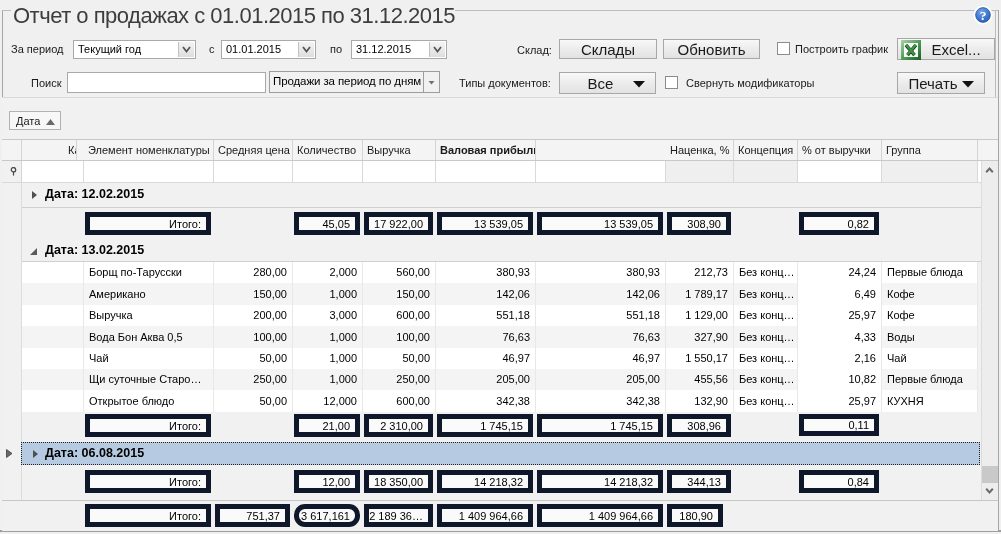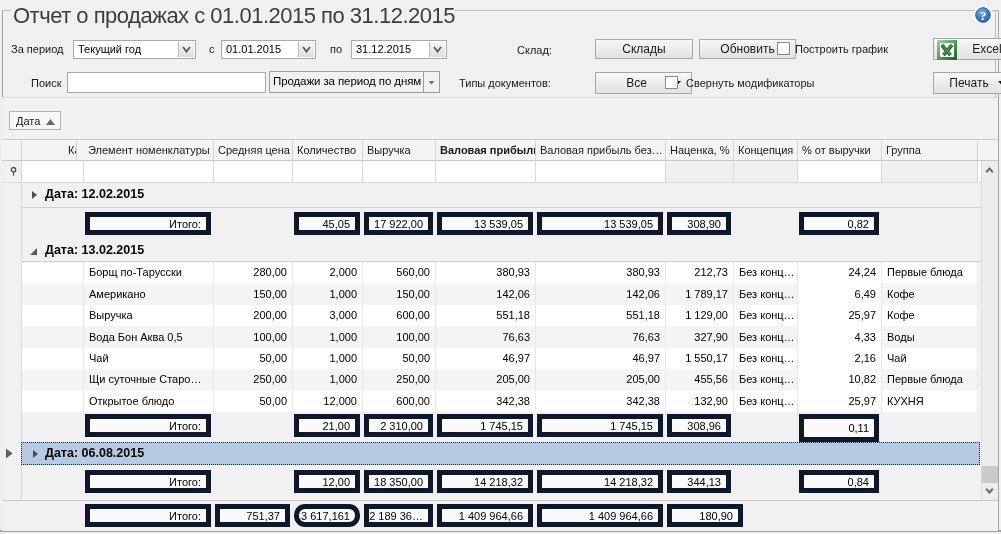--- a/index.html
+++ b/index.html
@@ -1,21 +1,21 @@
 <!DOCTYPE html>
 <html><head><meta charset="utf-8"><style>
 html,body{margin:0;padding:0;}
 body{width:1001px;height:534px;overflow:hidden;background:#f0f0f0;
   font-family:"Liberation Sans",sans-serif;}
 .abs{position:absolute;}
 #wrap{position:relative;width:1001px;height:534px;font-size:11px;color:#000;}
 .lbl{font-size:11px;color:#1a1a1a;white-space:nowrap;}
 .btn{background:linear-gradient(#f8f8f8,#ededed 45%,#e2e2e2);border:1px solid #a7a7a7;
   box-sizing:border-box;display:flex;align-items:center;justify-content:center;
-  font-size:12px;color:#1a1a1a;margin-left:36px;}
+  font-size:15px;color:#1a1a1a;}
 .field{background:#fff;border:1px solid #a9a9a9;box-sizing:border-box;}
 .cbx{width:13px;height:13px;background:#fff;border:1px solid #8b8b8b;box-sizing:border-box;}
 .hdrcell{position:absolute;top:0;bottom:0;border-right:1px solid #d4d4d4;box-sizing:border-box;
   font-size:11px;color:#1a1a1a;padding:4px 0 0 4px;white-space:nowrap;overflow:hidden;}
 .box{position:absolute;background:#fafafa;border:5px solid #0f172a;box-sizing:border-box;
   font-size:11px;display:flex;align-items:center;justify-content:flex-end;
   padding-right:5px;white-space:nowrap;overflow:hidden;}
 .cell{position:absolute;top:0;height:100%;box-sizing:border-box;border-right:1px solid #e8e8e8;
   font-size:11px;padding:0 5px;white-space:nowrap;overflow:hidden;}
 .num{text-align:right;}
@@ -112,21 +112,20 @@
     </div>
 <div class="abs" style="left:2px;top:139px;width:996px;height:22px;background:#f4f4f4;border-top:1px solid #c8c8c8;border-bottom:1px solid #c8c8c8;box-sizing:border-box;"></div>
 <div class="abs" style="left:2px;top:140px;width:996px;height:20px;">
 <div class="hdrcell" style="left:0px;width:20px;"></div>
 <div class="hdrcell" style="left:21px;width:54px;padding-left:45px;">Категория</div>
 <div class="hdrcell" style="left:82px;width:130px;">Элемент номенклатуры</div>
 <div class="hdrcell" style="left:212px;width:79px;">Средняя цена</div>
 <div class="hdrcell" style="left:291px;width:70px;">Количество</div>
 <div class="hdrcell" style="left:361px;width:73px;">Выручка</div>
 <div class="hdrcell" style="left:434px;width:100px;font-weight:bold;">Валовая прибыль</div>
-<div class="hdrcell" style="left:534px;width:130px;">Валовая прибыль без…</div>
 <div class="hdrcell" style="left:664px;width:68px;">Наценка, %</div>
 <div class="hdrcell" style="left:732px;width:64px;">Концепция</div>
 <div class="hdrcell" style="left:796px;width:84px;">% от выручки</div>
 <div class="hdrcell" style="left:880px;width:96px;">Группа</div>
 </div>
 <div class="abs" style="left:2px;top:161px;width:979px;height:21px;background:#fff;"></div>
 <div class="abs" style="left:2px;top:161px;width:20px;height:21px;background:#f1f1f1;border-right:1px solid #d4d4d4;box-sizing:border-box;"></div>
 <svg class="abs" style="left:10px;top:167px;" width="7" height="9" viewBox="0 0 7 9">
 <circle cx="3.5" cy="2.7" r="2.2" fill="none" stroke="#4a4a4a" stroke-width="1.3"></circle>
 <rect x="2.9" y="5" width="1.2" height="3.6" fill="#4a4a4a"></rect>
@@ -260,21 +259,21 @@
 <div class="cell" style="left:712px;width:64px;line-height:22px;">Без конц…</div>
 <div class="cell num" style="left:776px;width:84px;line-height:22px;background:#ffffff;">25,97</div>
 <div class="cell" style="left:860px;width:96px;line-height:22px;">КУХНЯ</div>
 </div>
 <div class="box" style="left:85px;top:414px;width:126px;height:23px;">Итого:</div>
 <div class="box" style="left:294px;top:414px;width:66px;height:23px;">21,00</div>
 <div class="box" style="left:364px;top:414px;width:69px;height:23px;">2 310,00</div>
 <div class="box" style="left:437px;top:414px;width:96px;height:23px;">1 745,15</div>
 <div class="box" style="left:537px;top:414px;width:126px;height:23px;">1 745,15</div>
 <div class="box" style="left:667px;top:414px;width:64px;height:23px;">308,96</div>
-<div class="box" style="left:799px;top:414px;width:80px;height:28px;">0,11</div>
+<div class="box" style="left:799px;top:414px;width:80px;height:22px;">0,11</div>
 <div class="abs" style="left:21px;top:442px;width:959px;height:23px;background:#b6cae2;border:1px dotted #222;box-sizing:border-box;"></div>
 <svg class="abs" style="left:6px;top:449px;" width="7" height="9" viewBox="0 0 7 9">
       <path d="M0.5 0.5 L6 4.5 L0.5 8.5 Z" fill="#6a6a6a" stroke="#3f3f3f" stroke-width="0.8"></path>
     </svg>
 <svg class="abs" style="left:33px;top:450px;" width="5" height="8" viewBox="0 0 5 8">
       <path d="M0 0 L5 4 L0 8 Z" fill="#4f4f4f"></path>
     </svg>
 <div class="abs grouprow" style="left:45px;top:442px;height:23px;line-height:23px;">Дата: 06.08.2015</div>
 <div class="box" style="left:85px;top:470px;width:126px;height:23px;">Итого:</div>
 <div class="box" style="left:294px;top:470px;width:66px;height:23px;">12,00</div>
@@ -283,13 +282,13 @@
 <div class="box" style="left:537px;top:470px;width:126px;height:23px;">14 218,32</div>
 <div class="box" style="left:667px;top:470px;width:64px;height:23px;">344,13</div>
 <div class="box" style="left:799px;top:470px;width:80px;height:23px;">0,84</div>
 <div class="abs" style="left:2px;top:500px;width:996px;height:30px;background:#f1f1f1;border-top:1px solid #c6c6c6;box-sizing:border-box;"></div>
 <div class="box" style="left:85px;top:504px;width:126px;height:23px;">Итого:</div>
 <div class="box" style="left:215px;top:504px;width:75px;height:23px;">751,37</div>
 <div class="box" style="left:294px;top:504px;width:66px;height:23px;border-radius:11px;">13 617,161</div>
 <div class="box" style="left:364px;top:504px;width:69px;height:23px;">2 189 36…</div>
 <div class="box" style="left:437px;top:504px;width:96px;height:23px;">1 409 964,66</div>
 <div class="box" style="left:537px;top:504px;width:126px;height:23px;">1 409 964,66</div>
-<div class="box" style="left:667px;top:504px;width:76px;height:23px;">180,90</div>
+<div class="box" style="left:667px;top:504px;width:56px;height:23px;">180,90</div>
 </div>
 </body></html>

